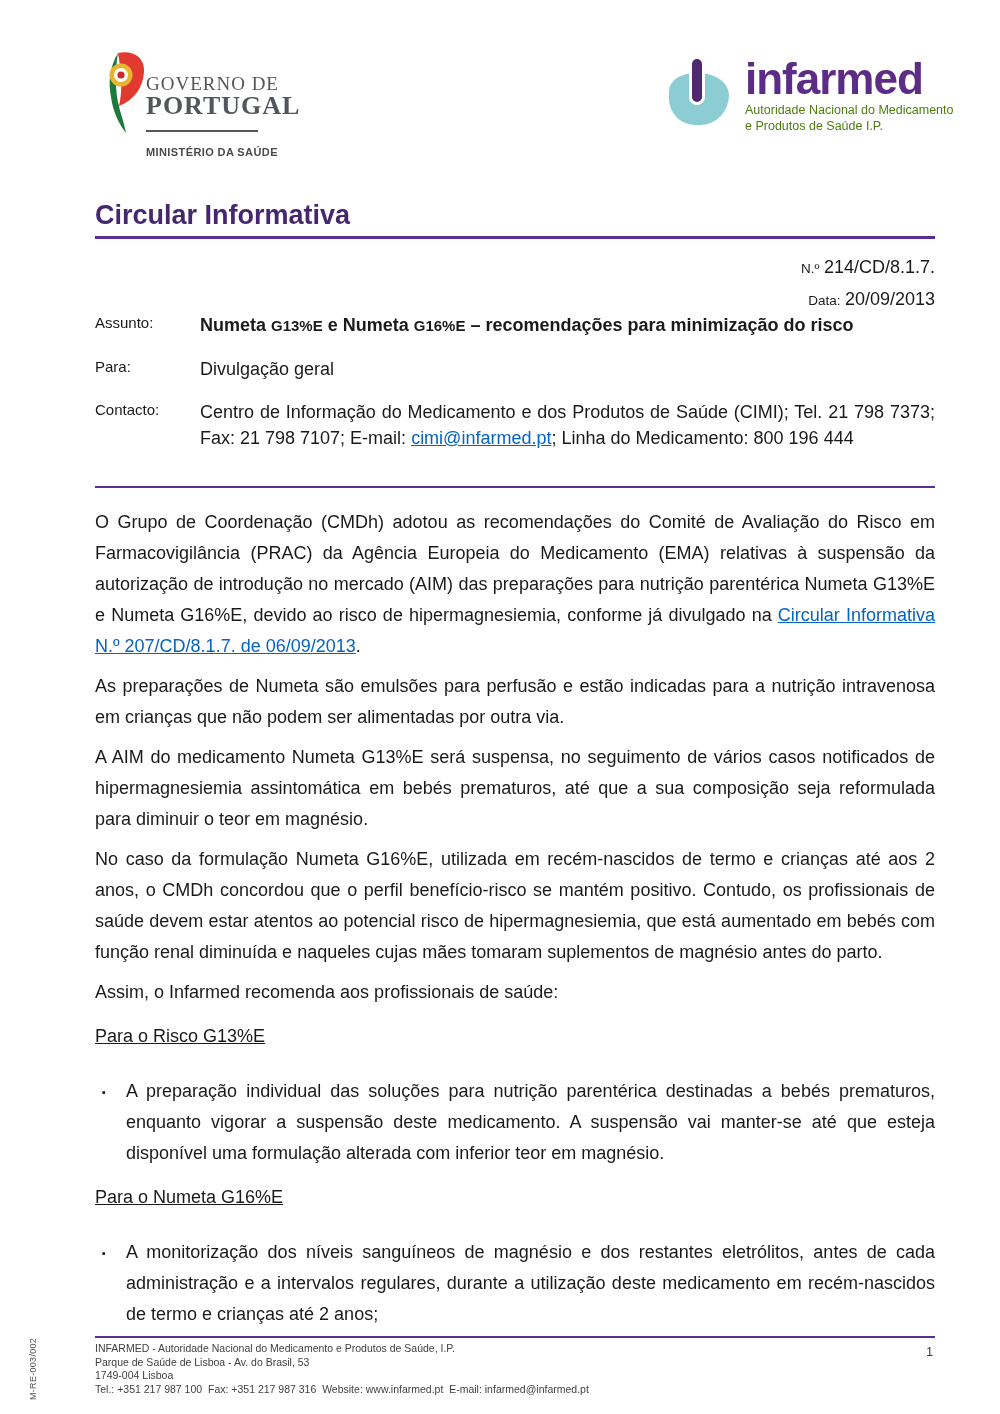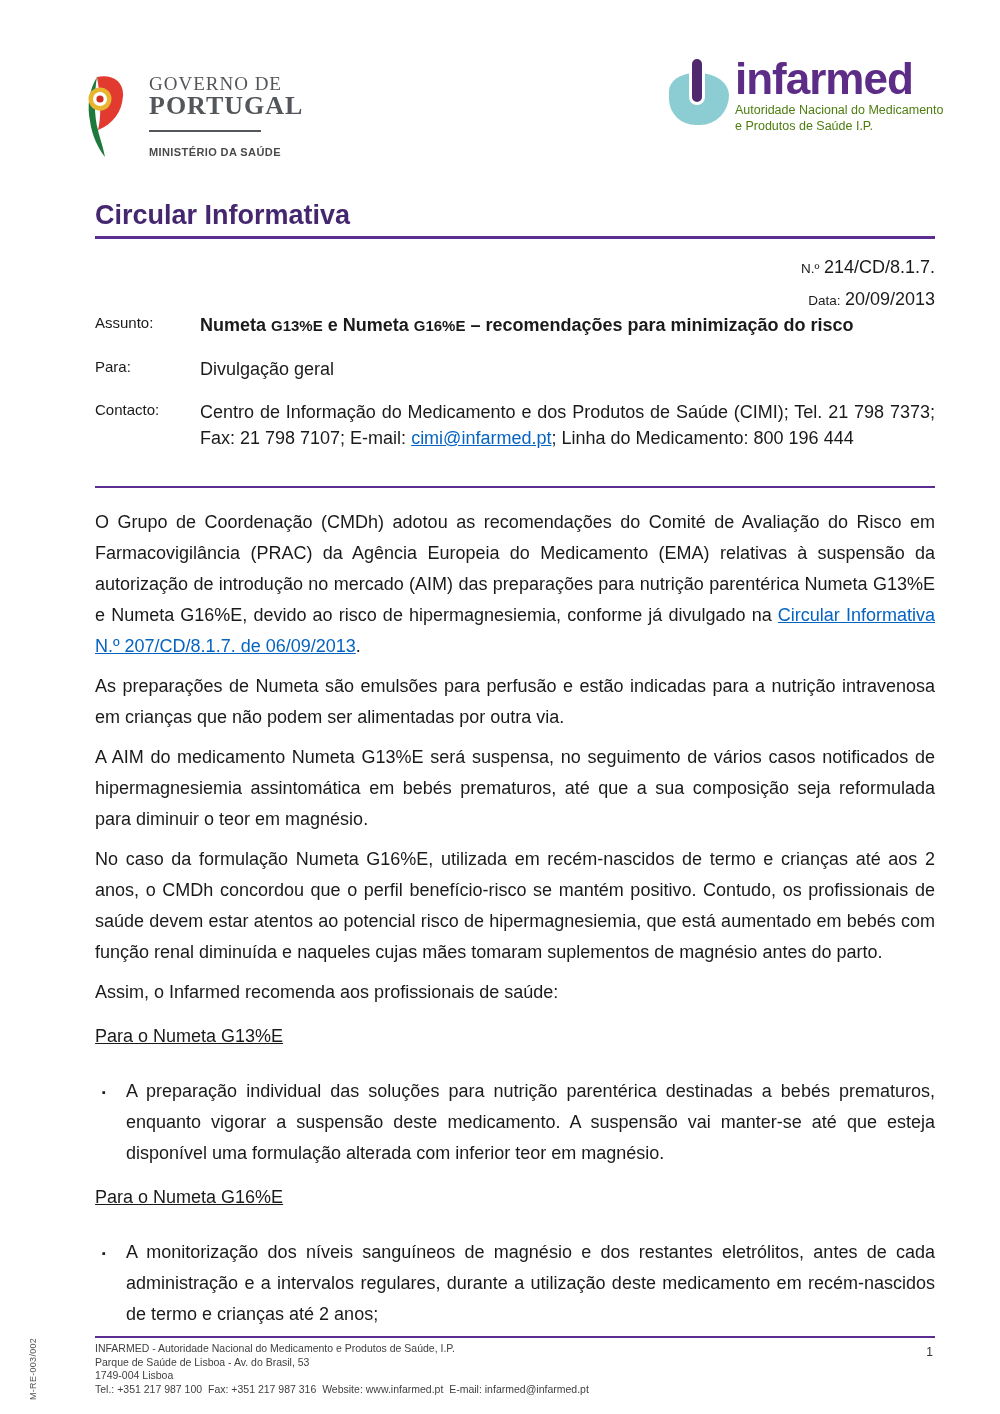--- a/index.html
+++ b/index.html
@@ -19,29 +19,29 @@
   .page{
     position:relative;
     width:1000px;height:1414px;
     background:#ffffff;
     margin:0 auto;
     overflow:hidden;
     color:var(--body-black);
   }
 
   
-  .gov-logo{position:absolute;left:85px;top:52px;display:flex;gap:24px;align-items:flex-end;}
+  .gov-logo{position:absolute;left:106px;top:52px;display:flex;gap:0;}
   .gov-flag{width:40px;height:82px;}
   .gov-text{padding-top:22px;color:var(--gov-gray);}
   .gov-line1{font-family:"Liberation Serif",serif;font-size:19px;letter-spacing:1px;line-height:20px;}
   .gov-line2{font-family:"Liberation Serif",serif;font-size:26px;font-weight:bold;letter-spacing:1px;line-height:24px;}
   .gov-divider{height:2px;background:var(--gov-gray);width:112px;margin:12px 0 14px 0;}
   .gov-ministry{font-size:11px;font-weight:bold;letter-spacing:.4px;color:#4a4a4a;}
 
-  .infarmed-logo{position:absolute;left:663px;top:56px;display:flex;}
+  .infarmed-logo{position:absolute;left:663px;top:56px;display:flex;gap:10px;}
   .infarmed-icon{position:relative;width:72px;height:72px;flex:none;}
   .infarmed-blob{position:absolute;left:6px;top:17px;width:60px;height:52px;background:var(--teal);
     border-radius:46% 54% 52% 48% / 38% 46% 62% 54%;}
   .infarmed-bar{position:absolute;left:26px;top:0;width:16px;height:49px;background:var(--purple-bar);
     border:3px solid #fff;border-radius:9px;}
   .infarmed-name{font-size:44px;font-weight:600;letter-spacing:-1px;color:var(--purple-logo);line-height:46px;}
   .infarmed-caption{font-size:12.5px;color:#4d7c0f;line-height:16px;}
 
   
   .doc-title{position:absolute;left:95px;top:200px;font-size:27px;font-weight:bold;
@@ -139,21 +139,21 @@
     </div>
   </div>
   <div class="rule-2"></div>
 
   <div class="body">
     <p><span>O Grupo de Coordenação (CMDh) adotou as recomendações do Comité de Avaliação do Risco em Farmacovigilância (PRAC) da Agência Europeia do Medicamento (EMA) relativas à suspensão da autorização de introdução no mercado (AIM) das preparações para nutrição parentérica Numeta G13%E e Numeta G16%E, devido ao risco de hipermagnesiemia, conforme já divulgado na </span><a>Circular Informativa N.º 207/CD/8.1.7. de 06/09/2013</a><span>.</span></p>
     <p>As preparações de Numeta são emulsões para perfusão e estão indicadas para a nutrição intravenosa em crianças que não podem ser alimentadas por outra via.</p>
     <p>A AIM do medicamento Numeta G13%E será suspensa, no seguimento de vários casos notificados de hipermagnesiemia assintomática em bebés prematuros, até que a sua composição seja reformulada para diminuir o teor em magnésio.</p>
     <p>No caso da formulação Numeta G16%E, utilizada em recém-nascidos de termo e crianças até aos 2 anos, o CMDh concordou que o perfil benefício-risco se mantém positivo. Contudo, os profissionais de saúde devem estar atentos ao potencial risco de hipermagnesiemia, que está aumentado em bebés com função renal diminuída e naqueles cujas mães tomaram suplementos de magnésio antes do parto.</p>
     <p>Assim, o Infarmed recomenda aos profissionais de saúde:</p>
-    <div class="section-heading">Para o Numeta G13%E</div>
+    <div class="section-heading">Para o Risco G13%E</div>
     <div class="bullet">A preparação individual das soluções para nutrição parentérica destinadas a bebés prematuros, enquanto vigorar a suspensão deste medicamento. A suspensão vai manter-se até que esteja disponível uma formulação alterada com inferior teor em magnésio.</div>
     <div class="section-heading">Para o Numeta G16%E</div>
     <div class="bullet">A monitorização dos níveis sanguíneos de magnésio e dos restantes eletrólitos, antes de cada administração e a intervalos regulares, durante a utilização deste medicamento em recém-nascidos de termo e crianças até 2 anos;</div>
   </div>
 
   <div class="footer">
     <div class="footer-rule"></div>
     <div class="footer-text">INFARMED - Autoridade Nacional do Medicamento e Produtos de Saúde, I.P.</div>
     <div class="footer-text">Parque de Saúde de Lisboa - Av. do Brasil, 53</div>
     <div class="footer-text">1749-004 Lisboa</div>

